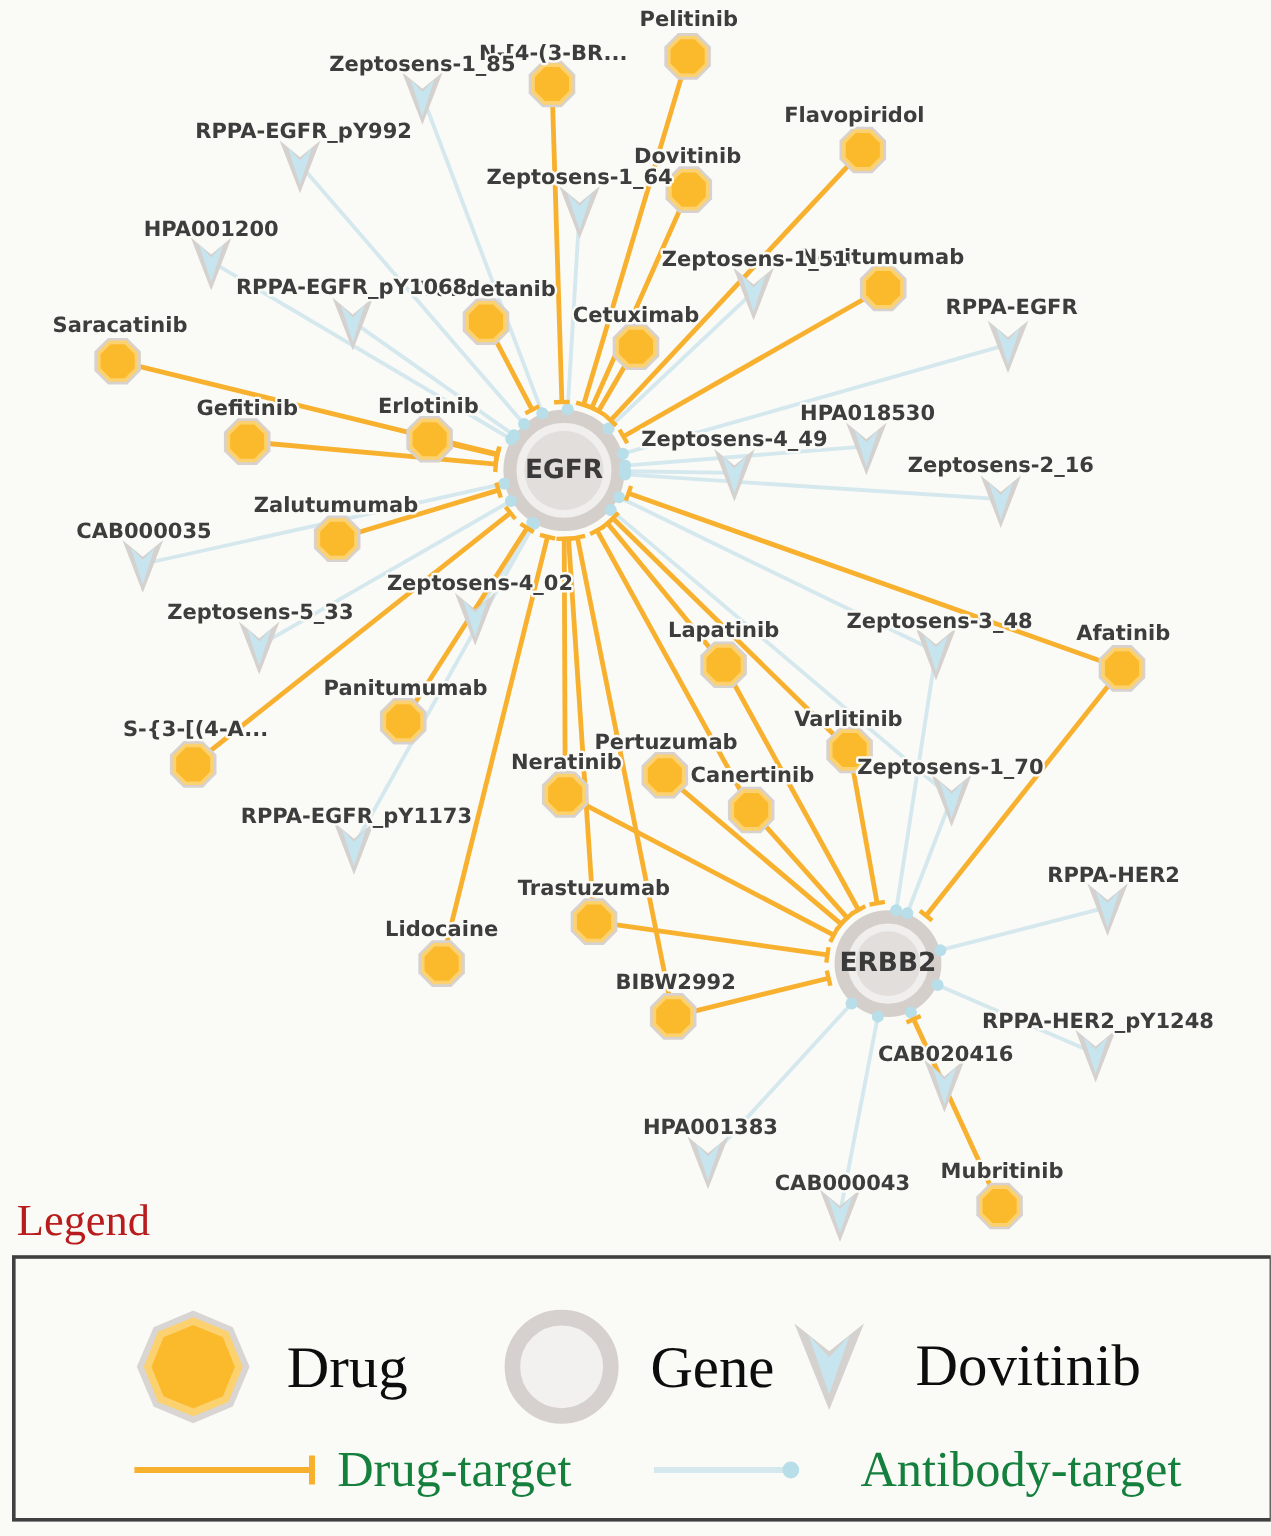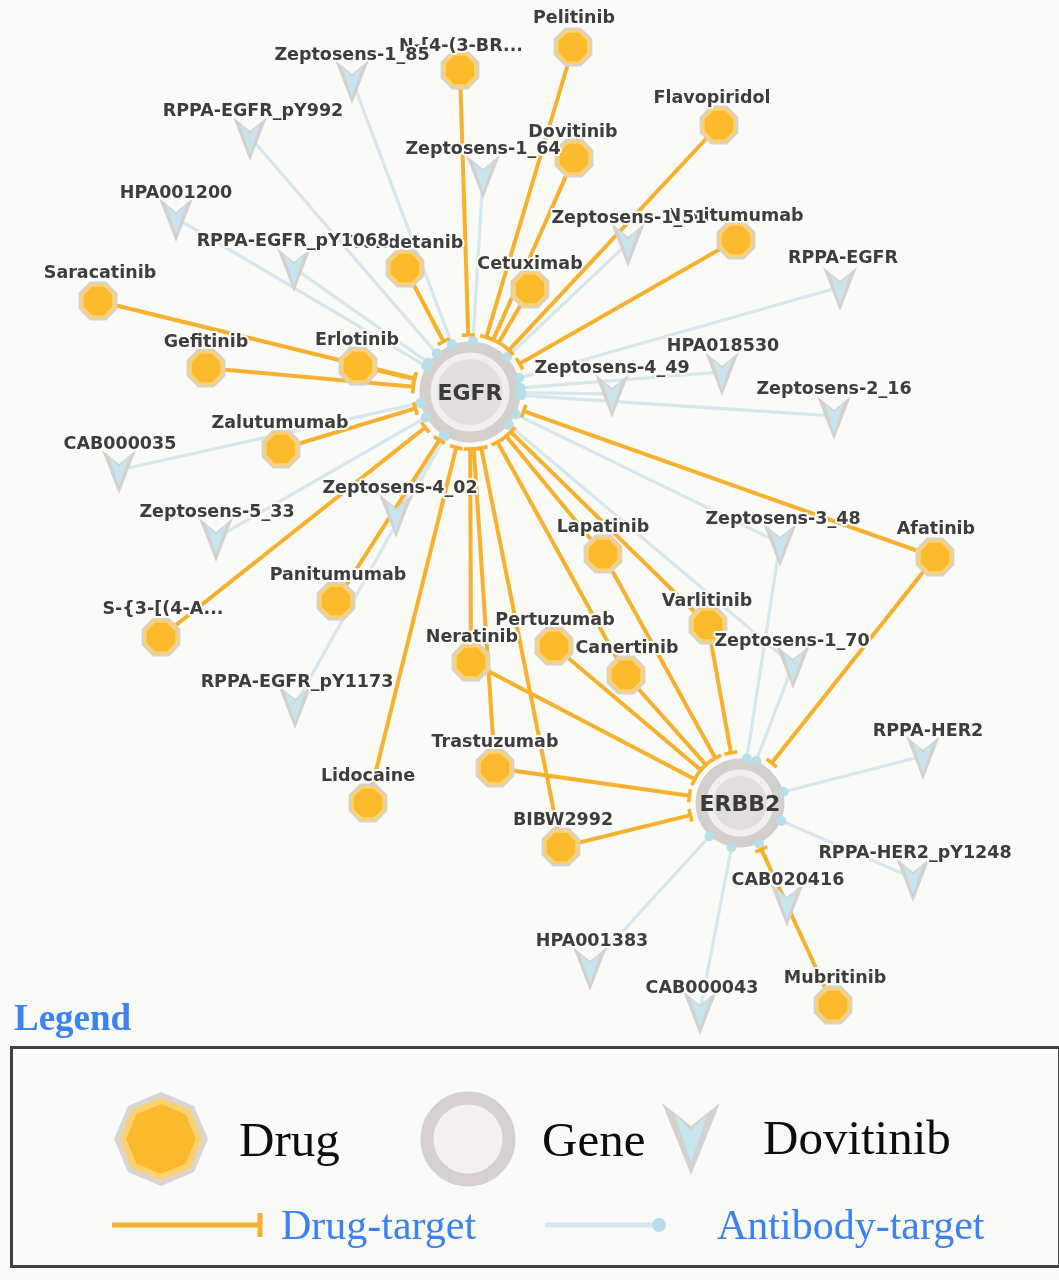--- a/index.html
+++ b/index.html
@@ -6,28 +6,28 @@
   body{position:relative;width:1059px;height:1280px;overflow:hidden;
        font-family:"DejaVu Sans","Liberation Sans",sans-serif;}
   #graph{position:absolute;left:0;top:0;}
   .graph-label{font-family:"DejaVu Sans","Liberation Sans",sans-serif;
                font-weight:bold;fill:#3d3d3d;paint-order:stroke;
                stroke:#fafaf7;stroke-width:4px;stroke-linejoin:round;}
   .gene-label{font-family:"DejaVu Sans","Liberation Sans",sans-serif;
               font-weight:bold;fill:#3a3a3a;}
   #legend-title{position:absolute;left:14px;top:996px;
                 font-family:"Liberation Serif","DejaVu Serif",serif;
-                font-weight:bold;font-size:37px;color:#3b82f6;}
+                font-weight:normal;font-size:37px;color:#b91c1c;}
   #legend-box{position:absolute;left:10px;top:1046px;width:1033px;height:216px;
               border:3px solid #404040;background:#fafaf7;padding-left:12px;}
   .leg-item{position:absolute;display:flex;align-items:center;}
   .leg-text{font-family:"Liberation Serif","DejaVu Serif",serif;
             color:#0d0d0d;font-size:49px;white-space:nowrap;}
   .leg-text2{font-family:"Liberation Serif","DejaVu Serif",serif;
-             color:#3b82f6;font-size:42px;white-space:nowrap;}
+             color:#15803d;font-size:42px;white-space:nowrap;}
 </style>
 </head>
 <body>
 
 <svg id="graph" width="1059" height="1280">
     <g>
       <line x1="352" y1="80" x2="451.9587326417179" y2="344.29766596793206" stroke="#d4e8ee" stroke-width="3.2"></line>
       <line x1="250" y1="137" x2="436.68510391611574" y2="353.3850068118614" stroke="#d4e8ee" stroke-width="3.2"></line>
       <line x1="176" y1="218" x2="426.11058917597603" y2="366.0246344102715" stroke="#d4e8ee" stroke-width="3.2"></line>
       <line x1="294" y1="268" x2="428.30839591032037" y2="362.62636984590756" stroke="#d4e8ee" stroke-width="3.2"></line>

